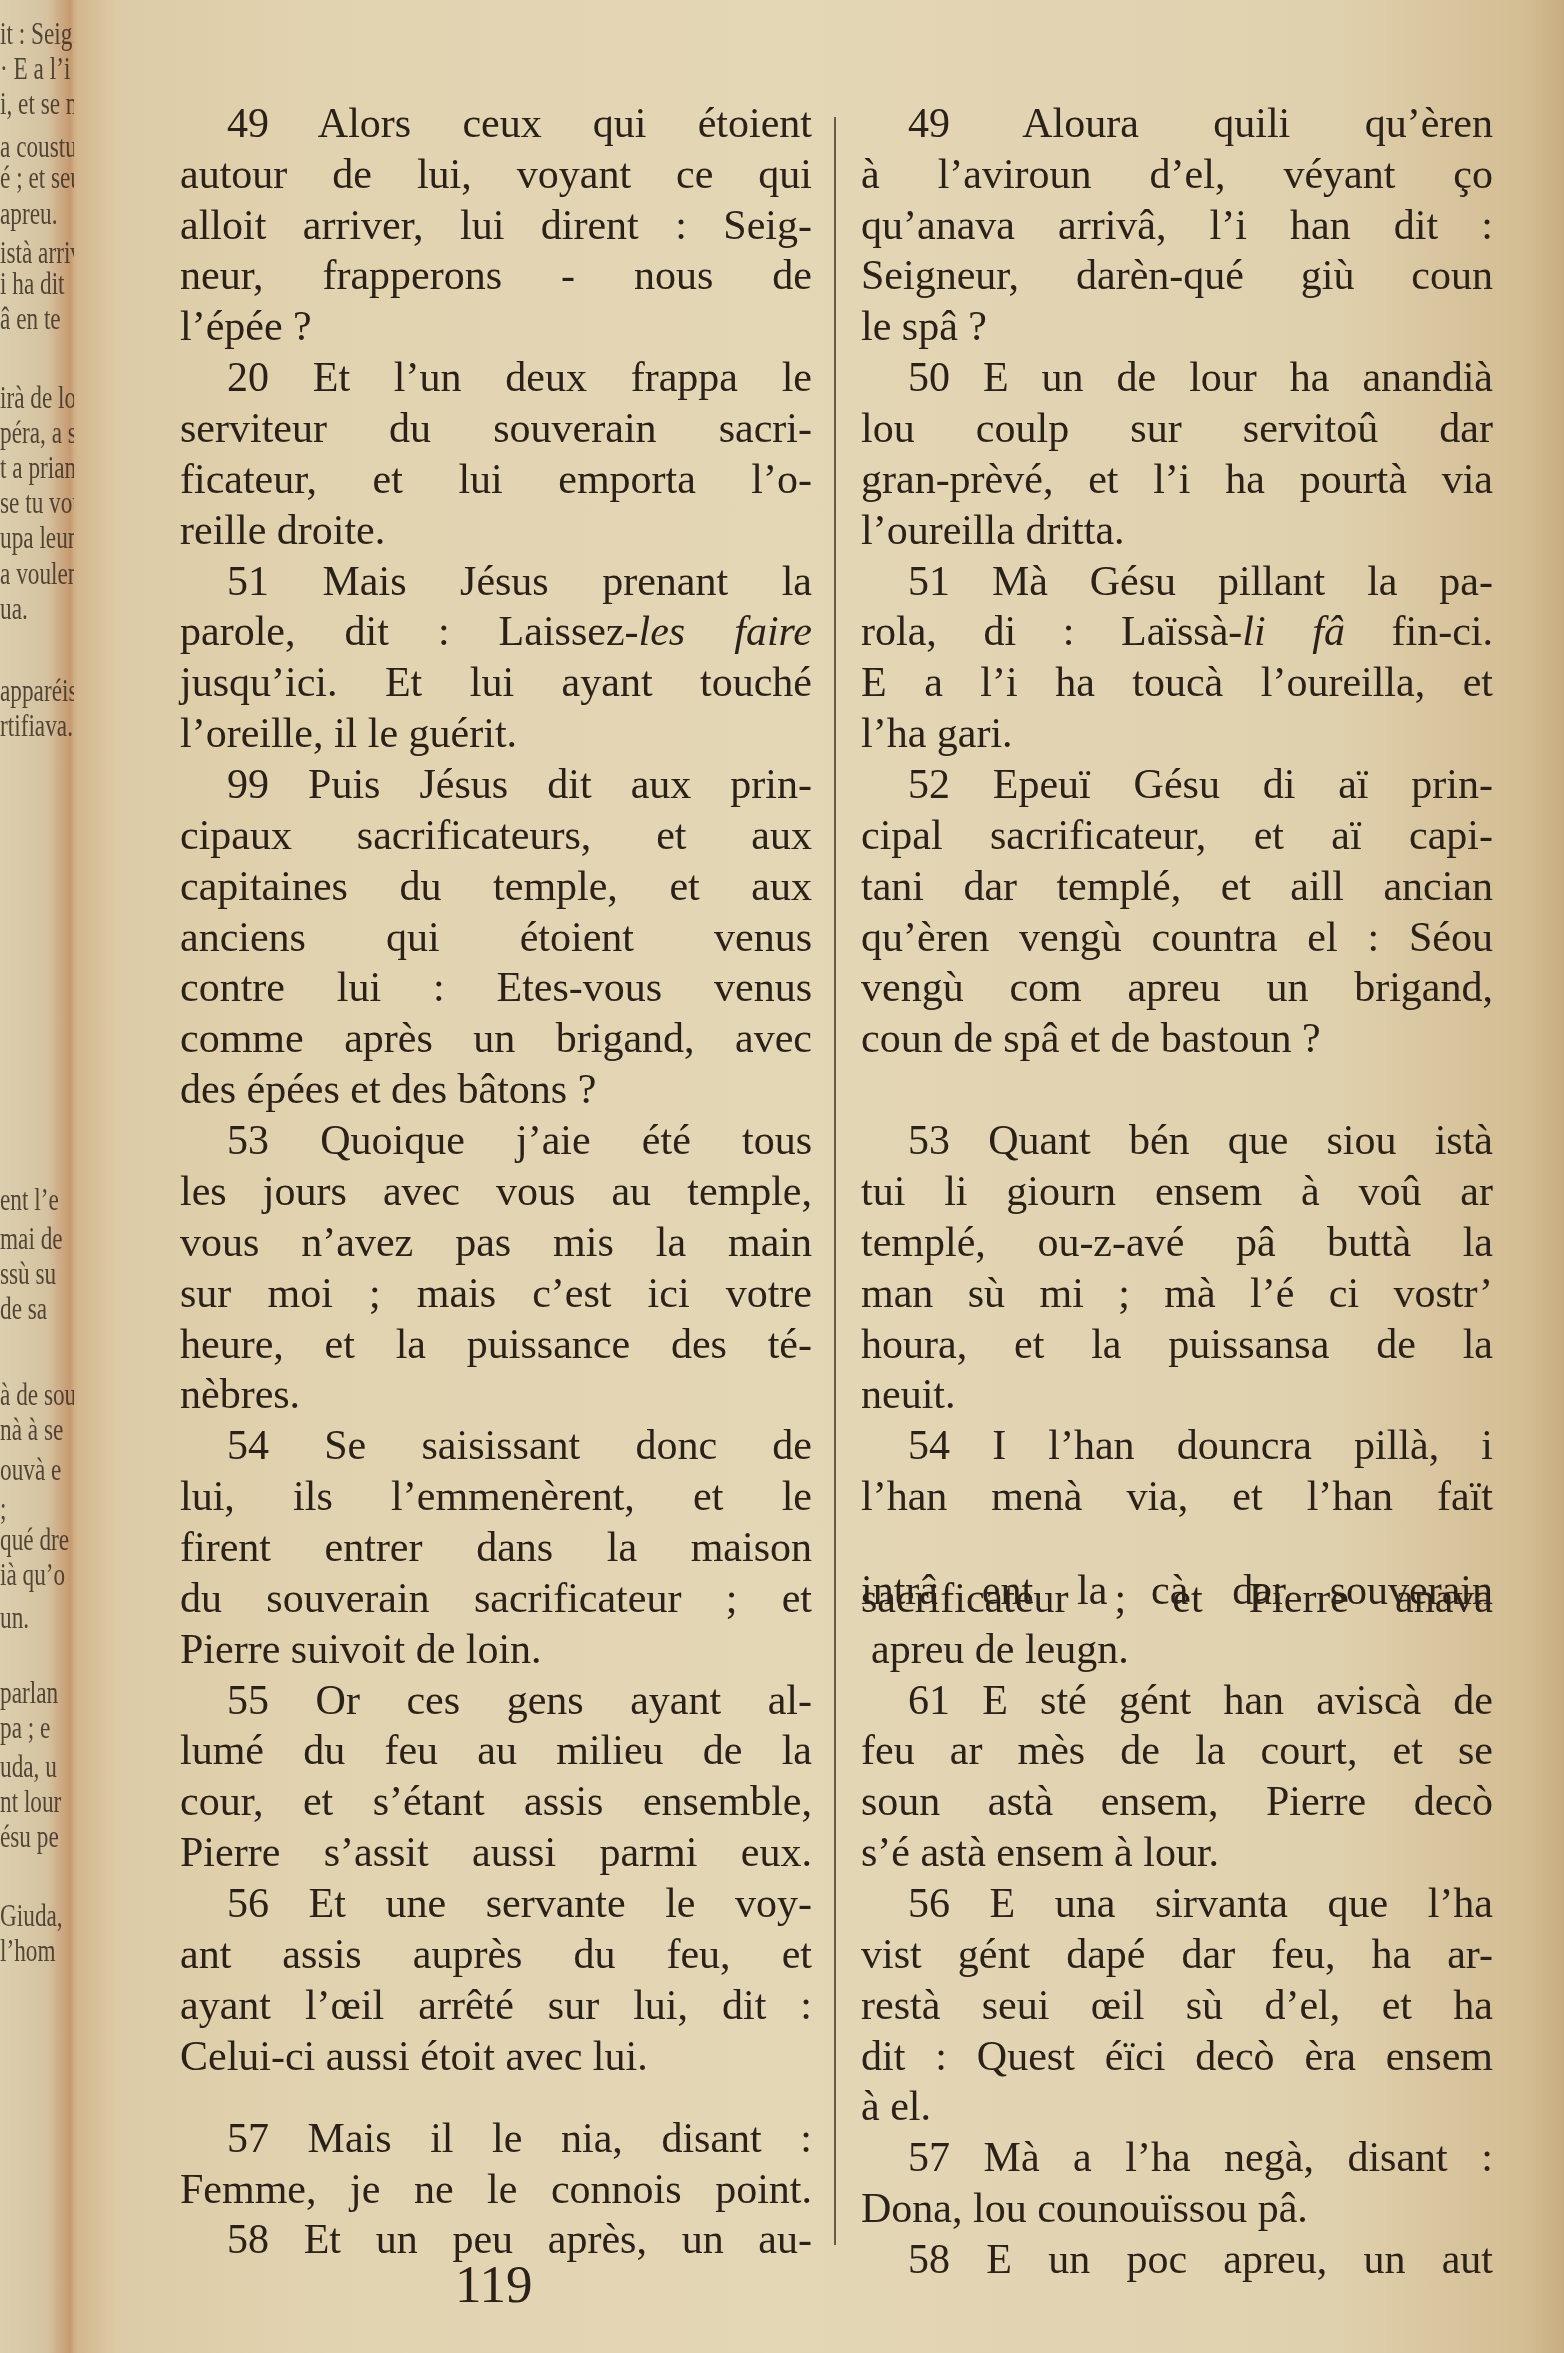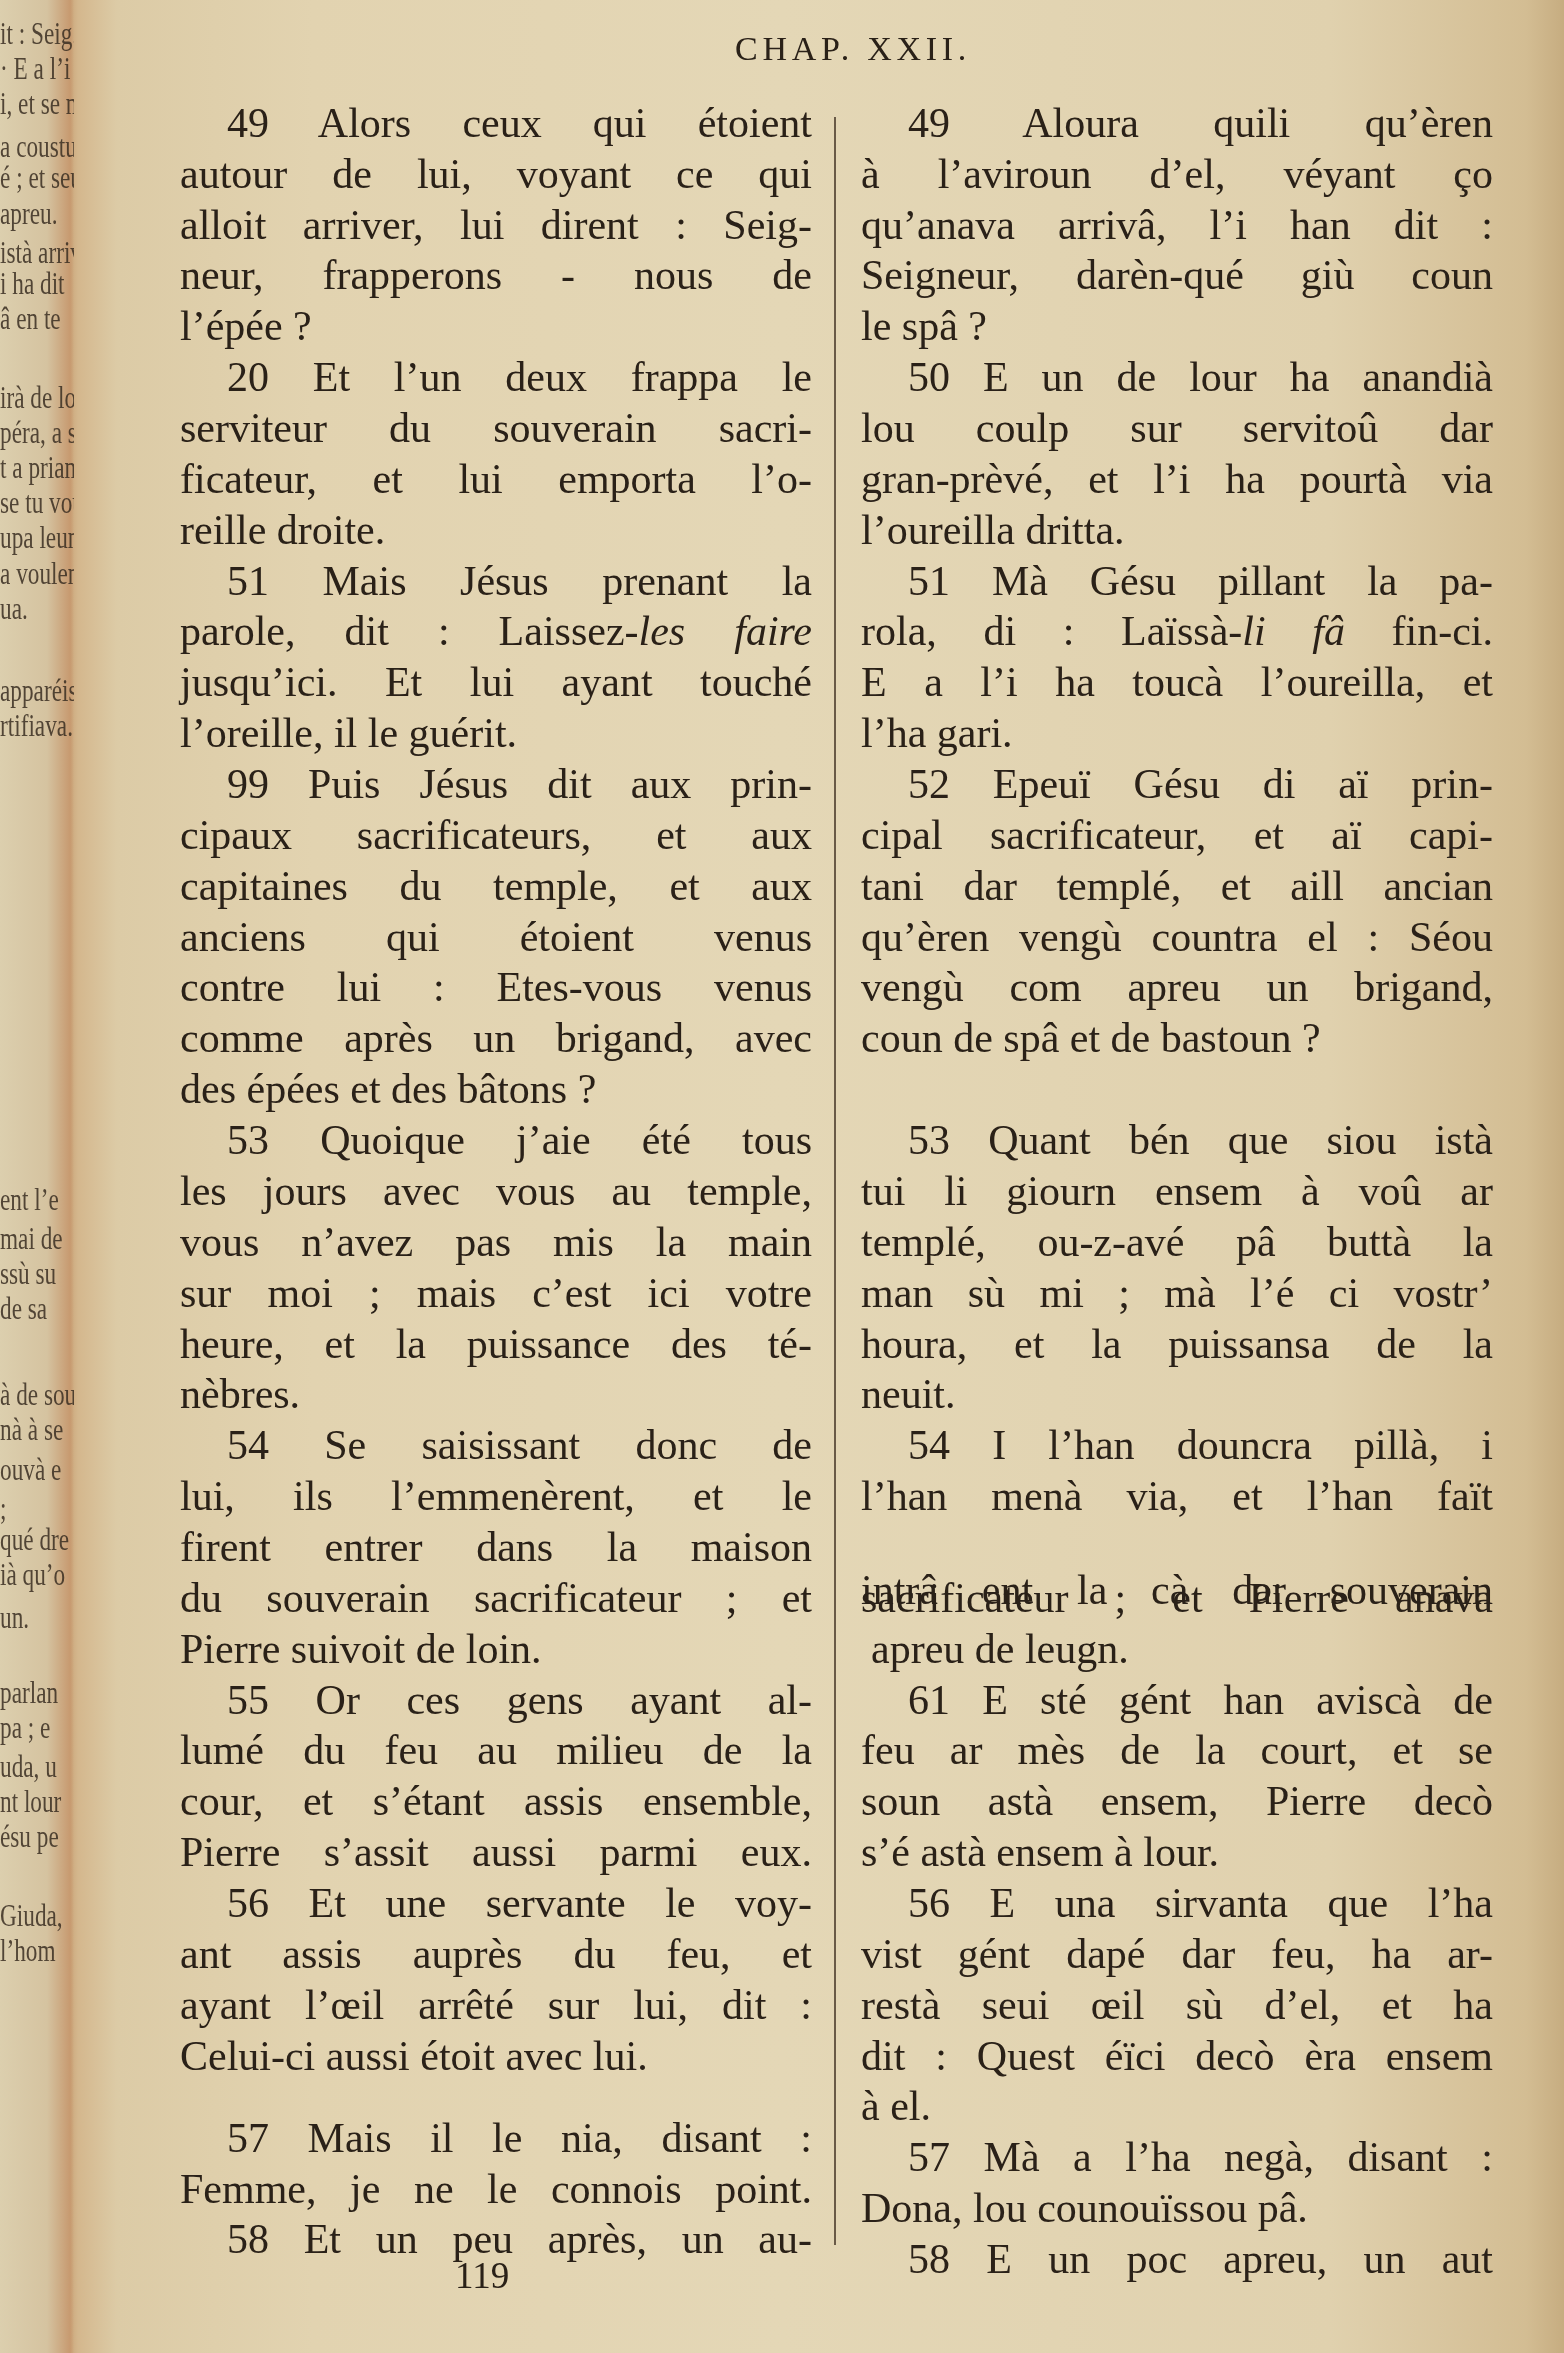--- a/index.html
+++ b/index.html
@@ -35,21 +35,21 @@
     text-align:justify; text-align-last:justify;
     transform-origin:left; 
   }
   .line.last { text-align-last:left; }
   .line.indent { padding-left:47px; box-sizing:border-box; }
   .divider {
     position:absolute; left:834px; top:117px; width:2.3px; height:2128px;
     background:#4a3b2c; opacity:0.8;
   }
   .folio {
-    position:absolute; top:2254px; left:455px; font-size:37px;
+    position:absolute; top:2254px; left:455px; font-size:53px;
   }
   i { font-style:italic; }
 </style>
 </head>
 <body>
 
 <div class="page">
 
   <div class="prev-strip" id="prev-strip">
       <div class="prev-line" style="top: 15.6px;">it : Seig.</div>
@@ -83,21 +83,20 @@
       <div class="prev-line" style="top: 1600px;">un.</div>
       <div class="prev-line" style="top: 1675px;">parlan</div>
       <div class="prev-line" style="top: 1710px;">pa ; e</div>
       <div class="prev-line" style="top: 1749px;">uda, u</div>
       <div class="prev-line" style="top: 1784px;">nt lour</div>
       <div class="prev-line" style="top: 1819px;">ésu pe</div>
       <div class="prev-line" style="top: 1898px;">Giuda,</div>
       <div class="prev-line" style="top: 1933px;">l’hom</div>
     </div>
 
-  <div class="header">CHAP. XXII.</div>
 
   <div class="col col-left" id="col-left">
       <div class="line indent" style="top: 98px;">49 Alors ceux qui étoient</div>
       <div class="line" style="top: 149px;">autour de lui, voyant ce qui</div>
       <div class="line" style="top: 200px;">alloit arriver, lui dirent : Seig-</div>
       <div class="line" style="top: 250px;">neur,   frapperons - nous   de</div>
       <div class="line last" style="top: 301px;">l’épée ?</div>
       <div class="line indent" style="top: 352px;">20 Et l’un deux frappa le</div>
       <div class="line" style="top: 403px;">serviteur du souverain sacri-</div>
       <div class="line" style="top: 454px;">ficateur, et lui emporta l’o-</div>

